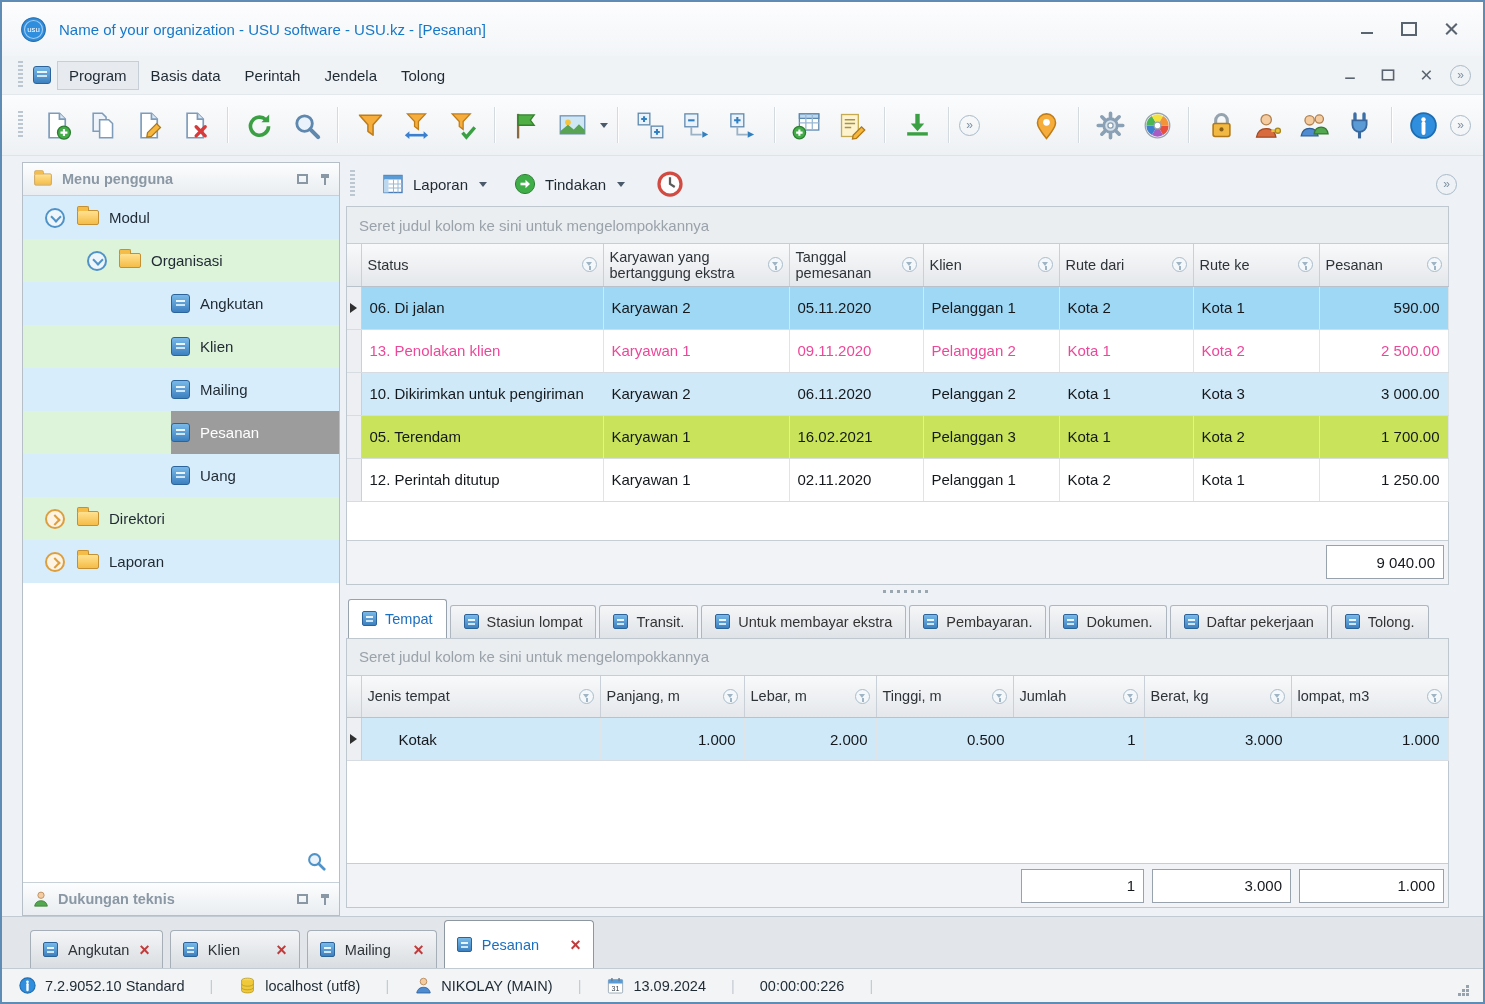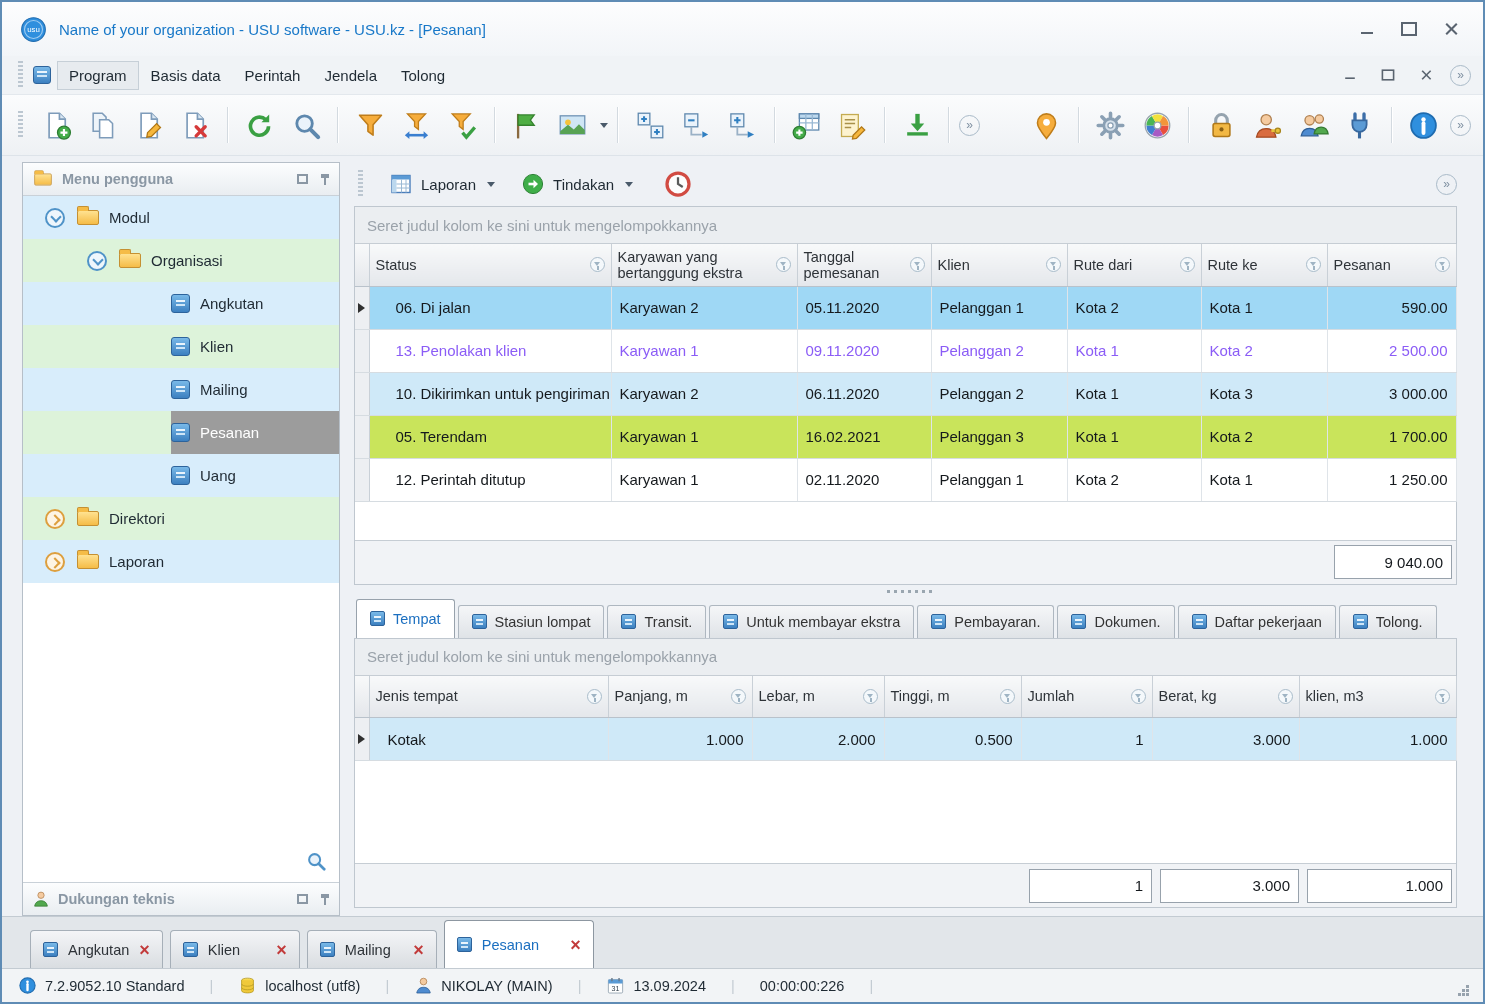--- a/index.html
+++ b/index.html
@@ -35,21 +35,21 @@
 .toolbar{height:62px;display:flex;align-items:center;gap:2px;padding:0 12px 0 16px;background:linear-gradient(#fbfcfd,#eef1f4);border-top:1px solid #e3e8ed;border-bottom:1px solid #dde3e9}
 .tbtn{width:46px;height:48px;display:flex;align-items:center;justify-content:center;background:transparent;border:0}
 .tbtn svg{width:31px;height:31px;display:block}
 .tsep{width:2px;height:36px;background:#d3dae0;border-right:1px solid #fff;margin:0 7px;flex:none}
 .caret{width:0;height:0;border-left:4px solid transparent;border-right:4px solid transparent;border-top:5px solid #4a5a6a;margin-left:3px}
 .tb-gap{width:42px}
 .tb-spacer{flex:1}
 
 
 .main{flex:1;display:flex;padding:6px 18px 0 20px;min-height:0}
-.sidebar{width:318px;display:flex;flex-direction:column;border:1px solid #b6bfc8;background:#fff;margin-right:14px;flex:none}
+.sidebar{width:318px;display:flex;flex-direction:column;border:1px solid #b6bfc8;background:#fff;margin-right:6px;flex:none}
 .side-header,.side-footer{height:33px;display:flex;align-items:center;gap:8px;padding:0 9px;background:linear-gradient(#fcfdfe,#e9edf1);color:#8a97a4;font-weight:bold;font-size:14.5px;flex:none}
 .side-header{border-bottom:1px solid #c9d1d8}
 .side-footer{border-top:1px solid #c9d1d8}
 .side-tools{margin-left:auto;display:flex;gap:12px;align-items:center}
 .ic-restore{width:11px;height:10px;border:2px solid #8a97a4}
 .ic-pin{width:10px;height:11px;position:relative}
 .ic-pin::before{content:'';position:absolute;left:4px;top:2px;width:2px;height:9px;background:#8a97a4}
 .ic-pin::after{content:'';position:absolute;left:1px;top:0;width:8px;height:4px;background:#8a97a4}
 .tree{display:flex;flex-direction:column}
 .tree-row{height:43px;display:flex;align-items:center;position:relative;font-size:15px;color:#1f2a33}
@@ -85,26 +85,26 @@
 .grid th{height:42px;background:linear-gradient(#f8f9fa,#e4e7eb);border-right:1px solid #c9d0d7;border-bottom:1px solid #b9c2cb;font-weight:normal;color:#2e3338;padding:2px 6px;text-align:left;font-size:14.5px;line-height:1.12}
 .grid th.ind{padding:0}
 .th-in{display:flex;align-items:center;justify-content:space-between;gap:4px}
 .fico{flex:none;width:15px;height:15px;border:1px solid #a9bcca;border-radius:50%;position:relative;background:#f4f8fb}
 .fico::after{content:'';position:absolute;left:3px;top:4px;border-left:3.5px solid transparent;border-right:3.5px solid transparent;border-top:4px solid #9fb4c4}
 .fico::before{content:'';position:absolute;left:6.5px;top:8px;width:1.5px;height:4px;background:#9fb4c4}
 .grid td{height:43px;border-right:1px solid #dfe4e9;border-bottom:1px solid #d6dce1;padding:0 8px;color:#15191d;overflow:hidden;white-space:nowrap}
 .grid tr.selected td{background:#9fd8f5}
 .grid tr.alt-blue td{background:#cfe9f8}
 .grid tr.warn-green td{background:#c9e45b}
-.grid tr.error td{color:#8b5cf6}
+.grid tr.error td{color:#ec4899}
 .grid tr td.ind{background:#edeff2;border-right:1px solid #c9d0d7;padding:0}
 .cur td.ind::after{content:'';display:block;margin:0 auto;width:0;height:0;border-left:7px solid #303030;border-top:5px solid transparent;border-bottom:5px solid transparent}
-#main-grid td.c0{padding-left:26px}
+#main-grid td.c0{padding-left:8px}
 #main-grid td.c6{text-align:right}
-#detail-grid td.c0{padding-left:18px}
+#detail-grid td.c0{padding-left:37px}
 #detail-grid td.c1,#detail-grid td.c2,#detail-grid td.c3,#detail-grid td.c4,#detail-grid td.c5,#detail-grid td.c6{text-align:right}
 .filler{background:#fff}
 .main-filler{height:38px;flex:none}
 .detail-filler{flex:1}
 .summary-band{height:44px;background:#f1f3f6;border-top:1px solid #c6cdd4;display:flex;align-items:center;justify-content:flex-end;gap:8px;padding:0 4px;flex:none}
 .sum-box{height:34px;border:1px solid #98a2ac;background:#fff;display:flex;align-items:center;justify-content:flex-end;padding:0 8px;font-size:15px;color:#15191d}
 .main-sum{width:118px}
 .sumJ{width:123px}.sumB{width:139px}.sumV{width:145px}
 
 .splitter{height:13px;display:flex;align-items:center;justify-content:center;flex:none}
@@ -702,21 +702,21 @@
                   </div>
                 </th>
                 <th>
                   <div class="th-in">
                     <span class="th-label">Berat, kg</span>
                     <span class="fico"></span>
                   </div>
                 </th>
                 <th>
                   <div class="th-in">
-                    <span class="th-label">klien, m3</span>
+                    <span class="th-label">lompat, m3</span>
                     <span class="fico"></span>
                   </div>
                 </th>
               </tr>
             </thead>
           <tbody>
               <tr class="drow alt-blue cur">
                 <td class="ind"></td>
                 <td class="c0">Kotak</td>
                 <td class="c1">1.000</td>

